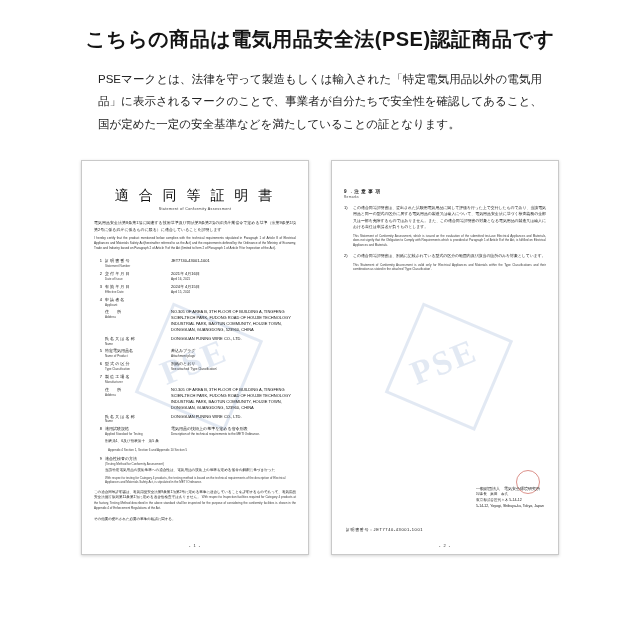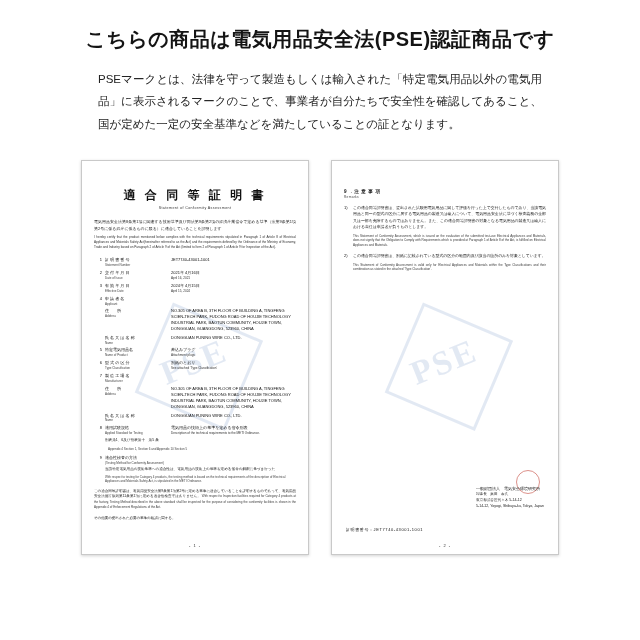--- a/index.html
+++ b/index.html
@@ -103,22 +103,22 @@
     font-size: 34px;
     font-weight: bold;
     color: #2b5aa8;
     letter-spacing: 2px;
     font-family: "Liberation Serif", serif;
   }
 
   
   .doc-title {
     text-align: center;
-    font-size: 12px;
-    font-weight: bold;
+    font-size: 14px;
+    font-weight: normal;
     letter-spacing: 3px;
     color: #111;
     margin-top: 14px;
   }
   .doc-subtitle {
     text-align: center;
     font-size: 3.6px;
     letter-spacing: 0.4px;
     color: #333;
     margin-top: 2px;

